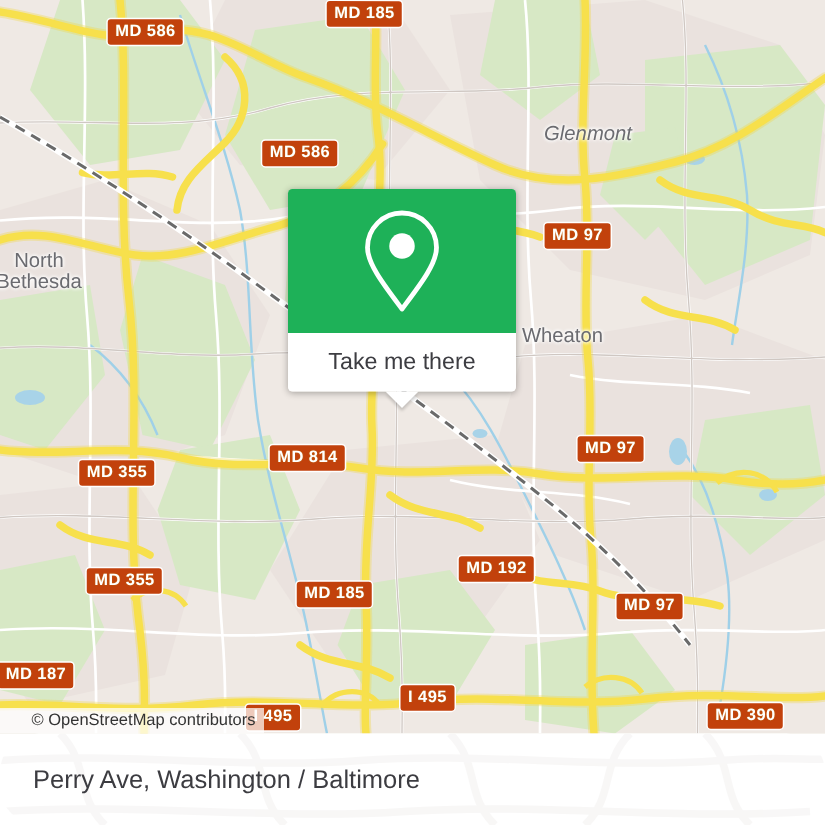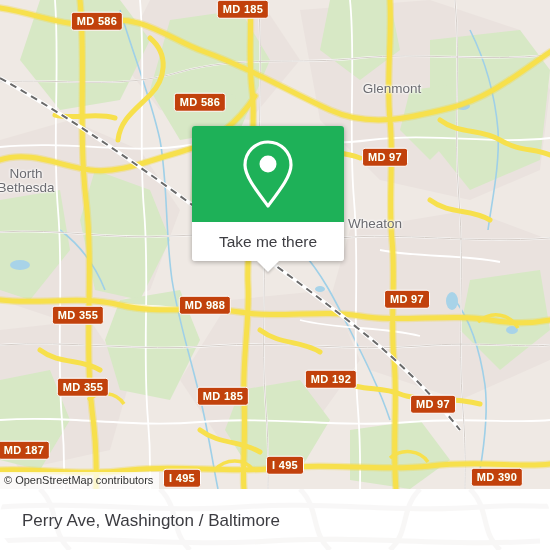--- a/index.html
+++ b/index.html
@@ -45,21 +45,21 @@
     text-shadow:0 0 3px #fff,0 0 3px #fff,0 0 2px #fff;
     transform:translate(-50%,-50%);
     text-align:center;
   }
   .place-label.two-line{white-space:normal;width:86px;}
 
   
   #attribution{
     position:absolute;left:0;bottom:0;
     height:17px;line-height:17px;
-    padding:0 6px 0 4px;
+    padding:0 6px 0 21px;
     background:rgba(255,255,255,.72);
     color:#333333;
     font-size:11px;
     white-space:nowrap;
   }
 
   
   #popup{
     position:absolute;
     left:192px;top:126px;width:152px;
@@ -247,28 +247,28 @@
 
       <g stroke="#f7e04c" fill="none" stroke-width="3.5">
         <path d="M215,470 C225,458 245,458 253,470"></path>
         <path d="M390,458 C402,448 420,450 428,462"></path>
         <path d="M88,400 C100,390 116,392 124,404"></path>
         <path d="M478,322 C492,310 510,314 518,328"></path>
       </g>
     </svg>
 
     <div class="place-label two-line" style="left:26px;top:181px;">North Bethesda</div>
-    <div class="place-label" style="left:392px;top:89px;">Glenmont</div>
+    <div class="place-label" style="left:392px;top:89px;font-style:italic;">Glenmont</div>
     <div class="place-label" style="left:375px;top:224px;">Wheaton</div>
 
     <div class="shield" style="left:97px;top:21px;">MD 586</div>
     <div class="shield" style="left:243px;top:9px;">MD 185</div>
     <div class="shield" style="left:200px;top:102px;">MD 586</div>
     <div class="shield" style="left:385px;top:157px;">MD 97</div>
-    <div class="shield" style="left:205px;top:305px;">MD 988</div>
+    <div class="shield" style="left:205px;top:305px;">MD 814</div>
     <div class="shield" style="left:78px;top:315px;">MD 355</div>
     <div class="shield" style="left:83px;top:387px;">MD 355</div>
     <div class="shield" style="left:407px;top:299px;">MD 97</div>
     <div class="shield" style="left:331px;top:379px;">MD 192</div>
     <div class="shield" style="left:223px;top:396px;">MD 185</div>
     <div class="shield" style="left:433px;top:404px;">MD 97</div>
     <div class="shield" style="left:24px;top:450px;">MD 187</div>
     <div class="shield" style="left:182px;top:478px;">I 495</div>
     <div class="shield" style="left:285px;top:465px;">I 495</div>
     <div class="shield" style="left:453px;top:477px;margin-left:44px;">MD 390</div>

